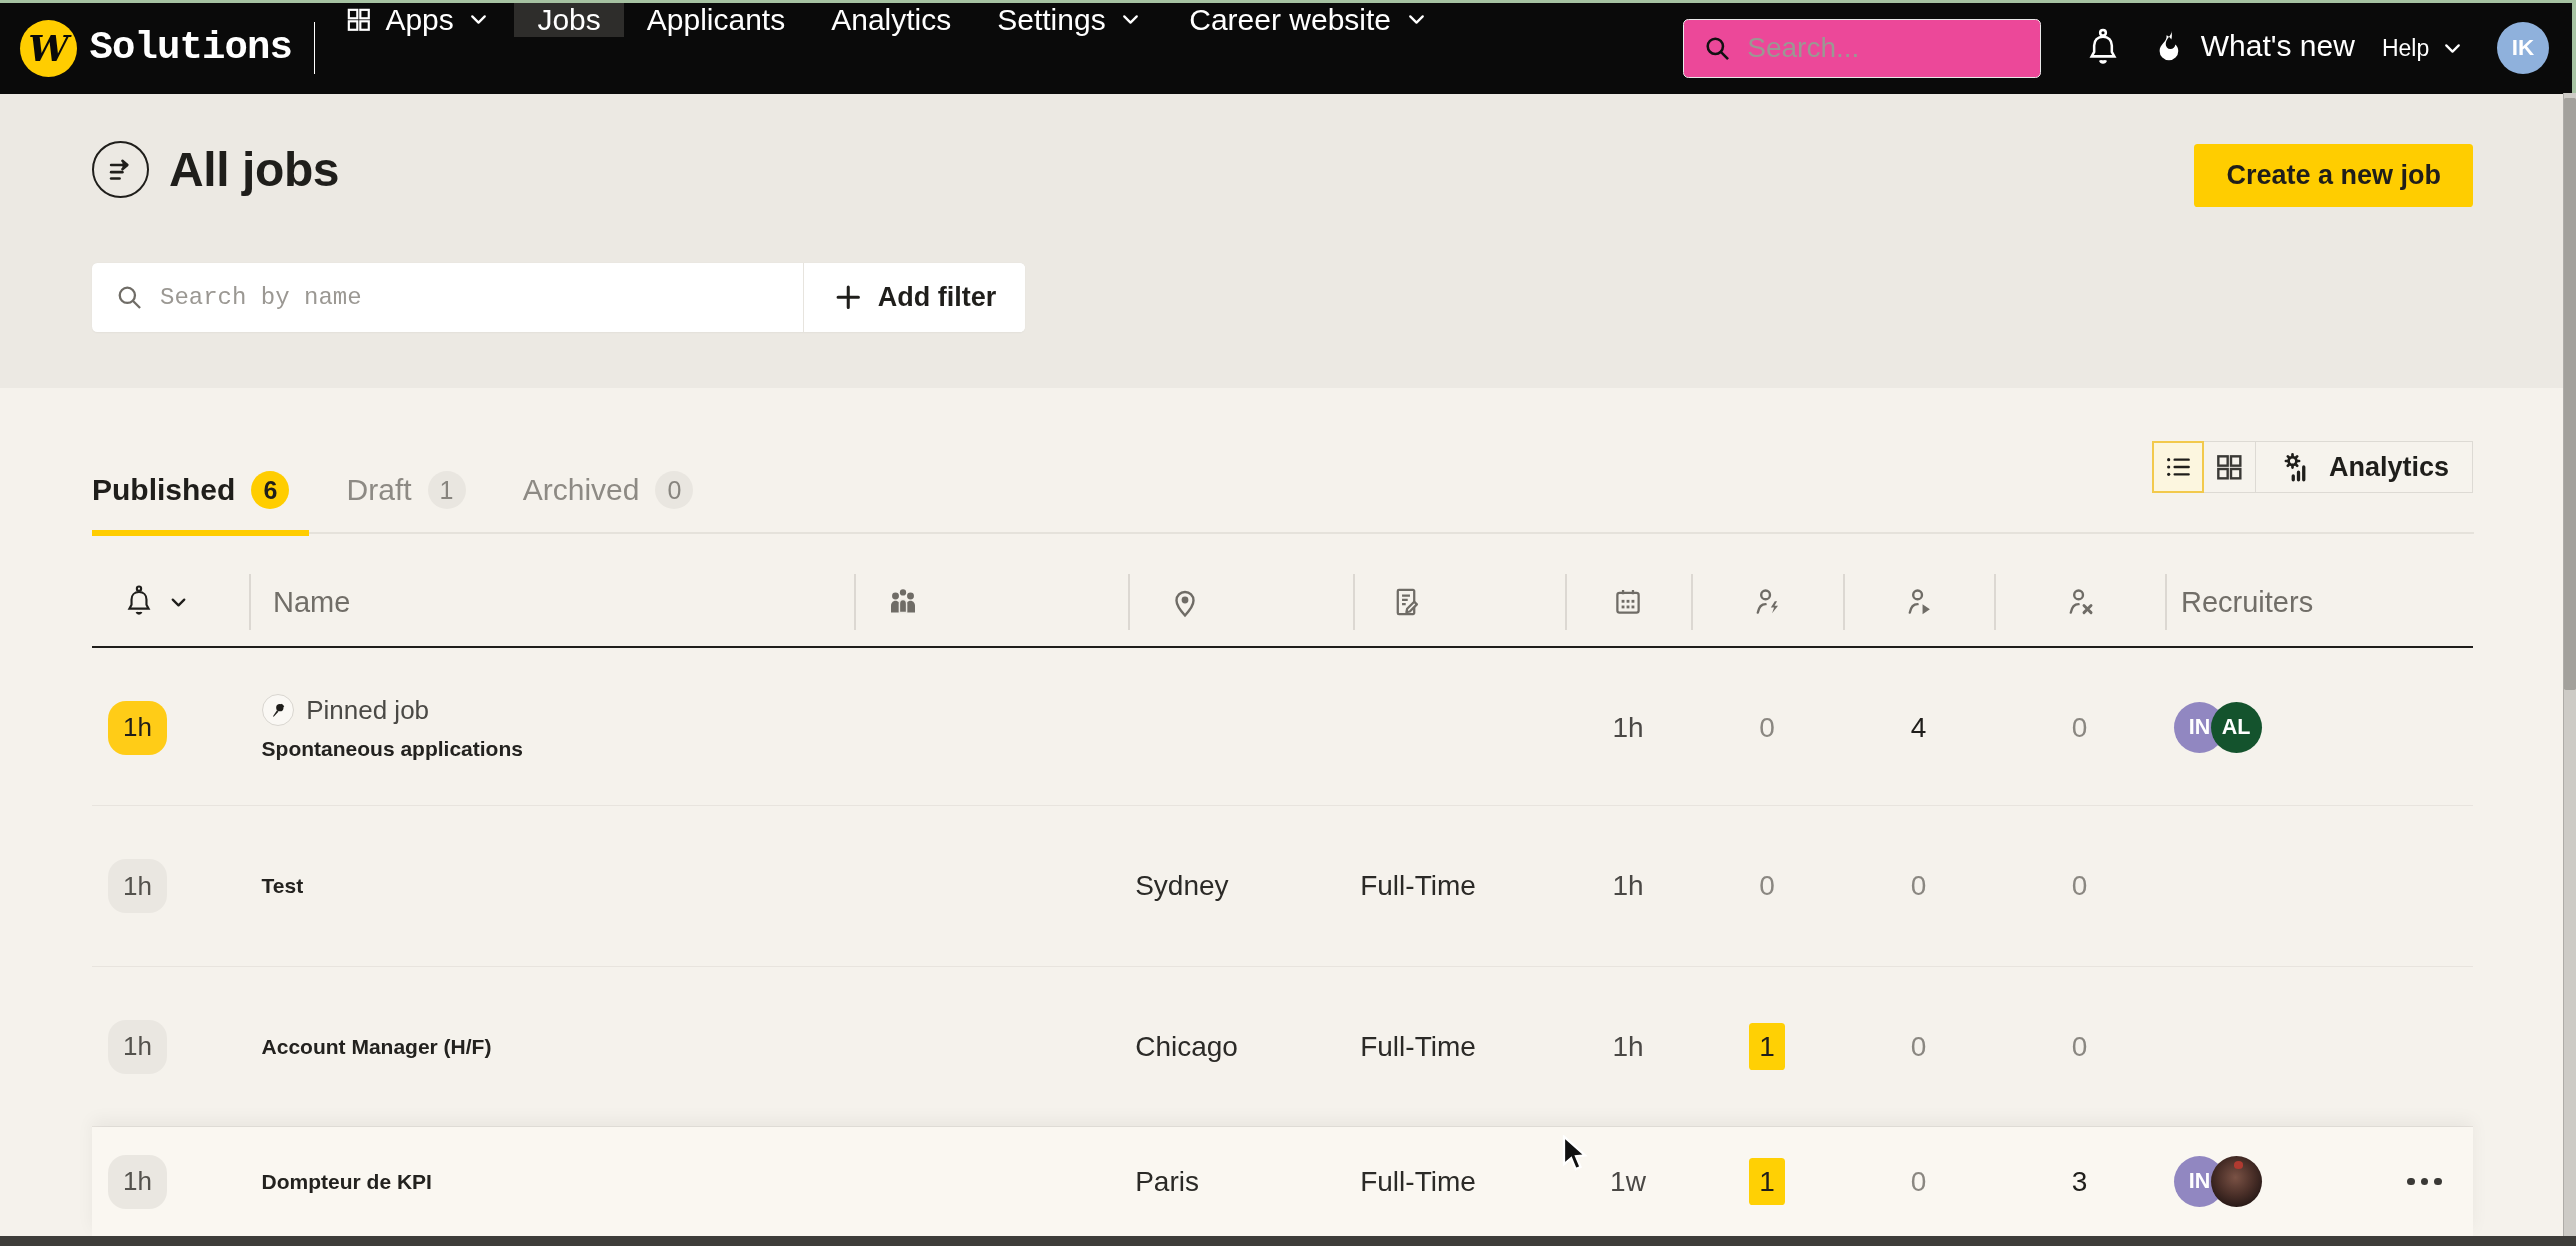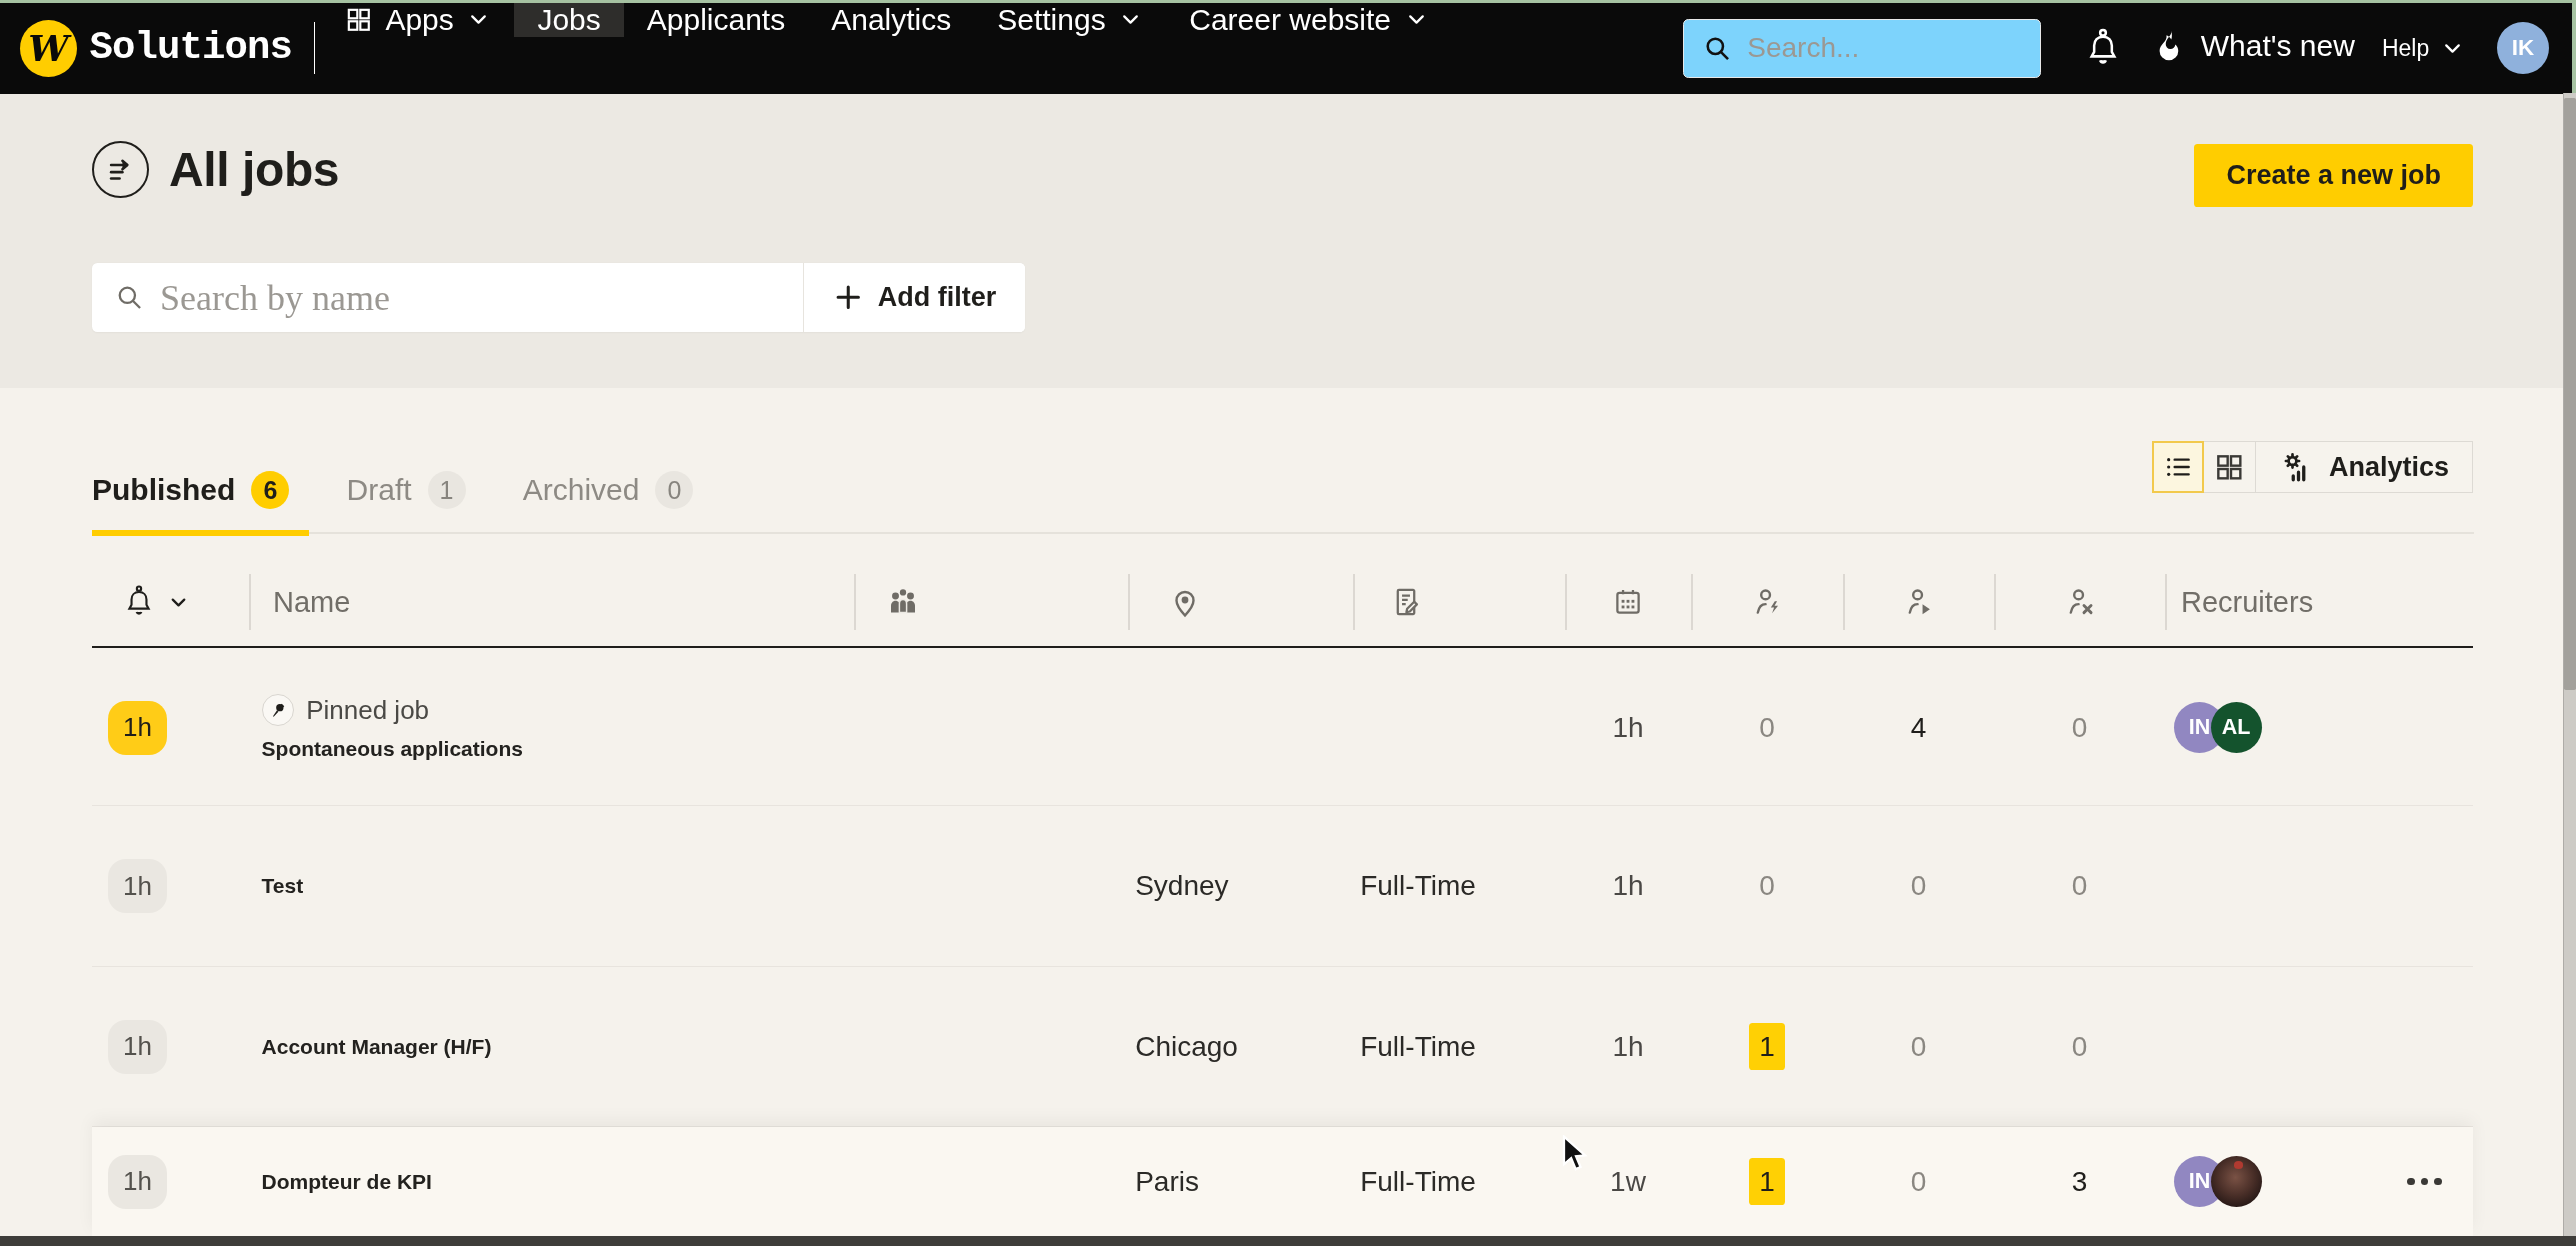--- a/index.html
+++ b/index.html
@@ -23,37 +23,37 @@
   .topnav { position:absolute; left:0; top:2.7px; width:100%; height:91px; background:var(--nav_background,#0A0A0A); display:flex; align-items:stretch; z-index:40; }
   .brand { display:flex; align-items:center; padding-left:20px; }
   .brand-logo { width:57px; height:57px; border-radius:50%; background:var(--accent_yellow,#FFCD00); display:flex; align-items:center; justify-content:center; }
   .brand-logo span { font-family:"DejaVu Serif", serif; font-weight:bold; font-style:italic; font-size:36px; color:#0A0A0A; }
   .brand-name { font-family:Liberation Mono, monospace; font-weight:bold; font-size:39px; color:#fff; margin-left:12.6px; letter-spacing:-0.9px; }
   .nav-divider { width:1.8px; height:52px; background:#ffffff; align-self:center; margin:0 5.4px 0 21.5px; }
   .nav-left { display:flex; align-items:flex-start; }
   .nav-item { display:flex; align-items:center; gap:12.6px; padding:0 23px; color:#fff; font-size:30px; cursor:pointer; }
   .nav-item.active { background:var(--nav_active_background,#2E2D2B); }
   .nav-right { margin-left:auto; display:flex; align-items:center; gap:0; padding-right:27px; }
-  .nav-search { width:358px; height:59px; background:#7dd3fc; border-radius:5.4px; display:flex; align-items:center; padding:0 18px; gap:14.4px; margin-right:43px; border:1.8px solid #e8e8e8; }
+  .nav-search { width:358px; height:59px; background:#ec4899; border-radius:5.4px; display:flex; align-items:center; padding:0 18px; gap:14.4px; margin-right:43px; border:1.8px solid #e8e8e8; }
   .nav-search input { border:none; outline:none; font-size:28px; color:#333; width:100%; background:transparent; font-family:inherit; }
   .nav-search input::placeholder { color:#9B9893; }
   .icon-btn { display:flex; align-items:center; justify-content:center; color:#fff; cursor:pointer; }
   .whats-new { display:flex; align-items:center; gap:14.4px; color:#fff; font-size:30px; margin:0 27px 4px 32px; cursor:pointer; }
   .help { display:flex; align-items:center; gap:10.8px; color:#fff; font-size:23px; margin-right:32px; cursor:pointer; }
   .nav-avatar { width:52px; height:52px; border-radius:50%; background:var(--avatar_blue,#8FB1DC); color:#fff; font-size:22.4px; font-weight:bold; display:flex; align-items:center; justify-content:center; cursor:pointer; }
 
   
   .page-head { position:absolute; left:0; top:93px; width:100%; height:295px; background:var(--page_top_background,#ECE9E3); }
   .title-row { position:absolute; left:92px; top:48px; display:flex; align-items:center; gap:20px; }
   .title-icon { width:57px; height:57px; border-radius:50%; border:2.7px solid #1F1E1B; display:flex; align-items:center; justify-content:center; background:transparent; }
   .page-title { font-size:48px; font-weight:bold; letter-spacing:-0.4px; }
   .create-btn { position:absolute; right:103px; top:51px; height:63px; padding:16px 32px; background:var(--accent_yellow,#FFCD00); border:none; border-radius:3.6px; font-family:inherit; font-size:27px; font-weight:bold; color:#1F1E1B; cursor:pointer; }
   .filter-bar { position:absolute; left:92px; top:170px; width:933px; height:69px; background:#fff; border-radius:5.4px; display:flex; align-items:stretch; box-shadow:0 0.9px 1.8px rgba(0,0,0,0.04); }
   .filter-search { flex:1; display:flex; align-items:center; gap:16px; padding:0 21.5px; border-right:1.8px solid #E7E4DE; }
-  .filter-search input { border:none; outline:none; font-size:36px; width:100%; font-family:Liberation Serif, serif; color:#333; background:transparent; }
+  .filter-search input { border:none; outline:none; font-size:24px; width:100%; font-family:Liberation Mono, monospace; color:#333; background:transparent; }
   .filter-search input::placeholder { color:#9B9893; }
   .add-filter { width:221px; display:flex; align-items:center; justify-content:center; gap:14.4px; font-size:27px; font-weight:bold; cursor:pointer; background:#fff; border:none; border-radius:0 5.4px 5.4px 0; font-family:inherit; color:#1F1E1B; }
 
   
   .page-body { position:absolute; left:0; top:388px; width:100%; height:848px; background:var(--page_background,#F5F2EC); }
   .tabs-row { position:absolute; left:92px; right:102px; top:83px; display:flex; gap:50px; }
   .tabs-row::after { content:''; position:absolute; left:0; right:0; bottom:0; height:1.8px; background:#E5E2DB; }
   .tab { position:relative; display:flex; align-items:center; gap:16px; padding:0 7.2px 25px 0; font-size:30px; color:#8D8A84; cursor:pointer; }
   .tab .count { min-width:38px; height:38px; padding:0 10.8px; border-radius:19px; background:#E9E6E0; color:#87847E; font-size:25px; display:flex; align-items:center; justify-content:center; }
   .tab.active { color:#1F1E1B; font-weight:bold; }

